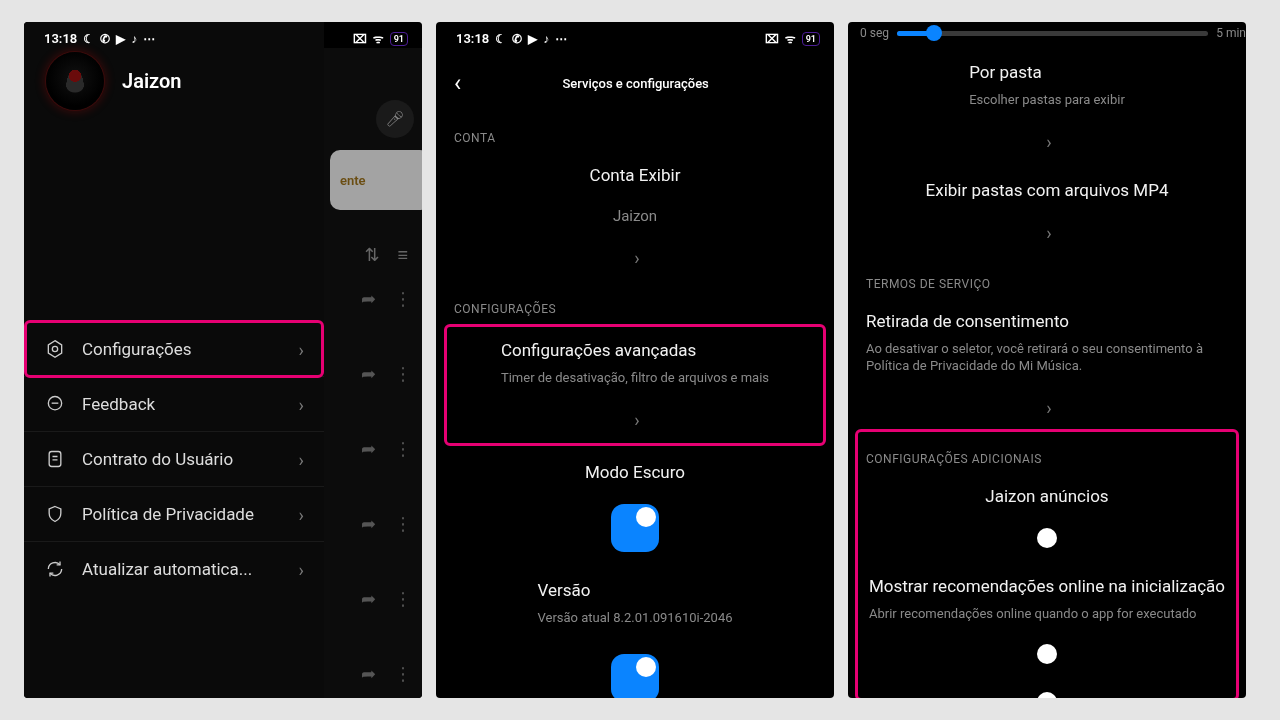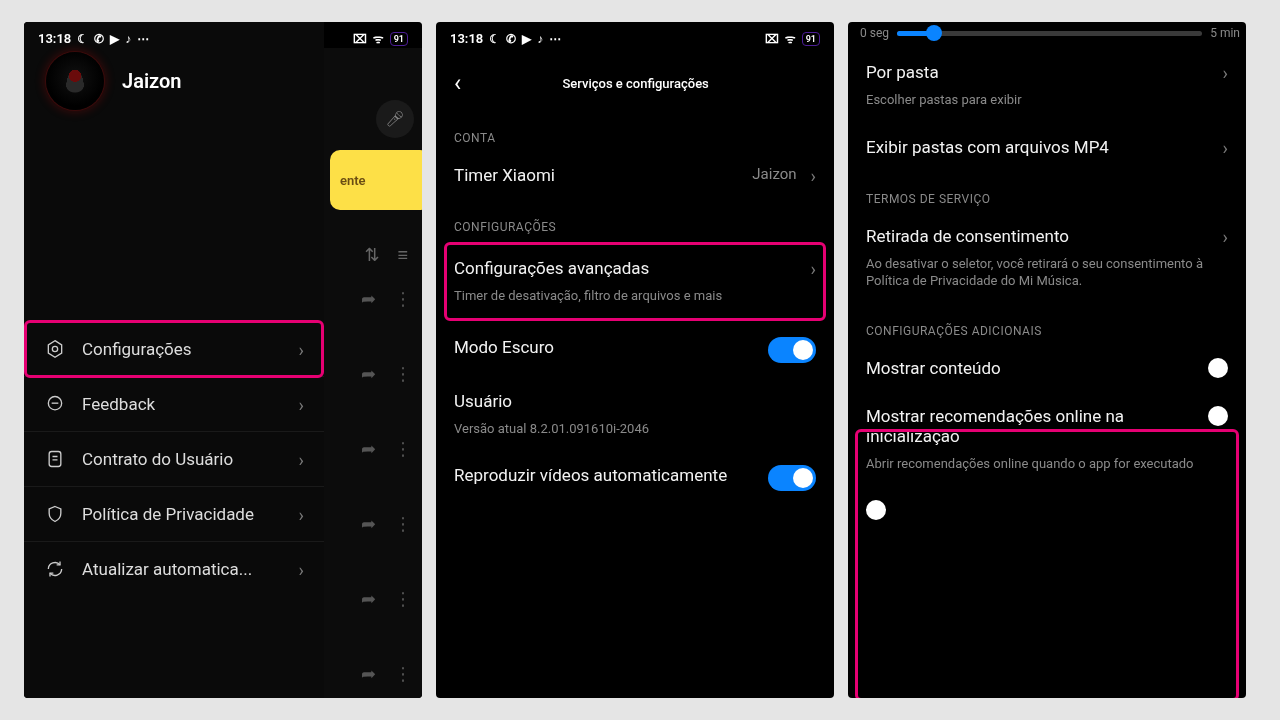--- a/index.html
+++ b/index.html
@@ -24,21 +24,21 @@
     color: #fff;
     position: relative;
     overflow: hidden;
     flex: 0 0 398px;
   }
   
   .status {
     display: flex;
     justify-content: space-between;
     align-items: center;
-    padding: 8px 14px 4px 14px;
+    padding: 8px 14px 4px 20px;
     font-size: 13px;
     font-weight: 600;
   }
   .status .left, .status .right { display: flex; align-items: center; gap: 6px; }
   .status .glyph { font-size: 12px; }
   .batt {
     display: inline-flex; align-items: flex-end; gap:2px;
     border: 1px solid #4c1d95; border-radius: 4px; padding: 0 3px;
     font-size: 9px; line-height: 12px;
   }
@@ -107,21 +107,21 @@
   }
   .pill {
     position: absolute; top: 52px; right: 8px;
     width: 38px; height: 38px; border-radius: 20px;
     background: #1a1a1a; color:#888;
     display:flex;align-items:center;justify-content:center;font-size:15px;
   }
   .card {
     position: absolute; top: 102px; right: -8px;
     width: 90px; height: 60px;
-    background: #fde047; border-radius: 10px;
+    background: #a3a3a3; border-radius: 10px;
     color: #6b4e13; font-size: 13px; font-weight:600;
     display:flex;align-items:center;justify-content:flex-start;
     padding-left: 10px;
   }
   .bg-strip .rowicons {
     position: absolute; right: 10px; top: 240px;
     display: flex; flex-direction: column; gap: 54px;
     color: #555; font-size: 18px;
   }
   .bg-strip .rowicons .pair { display:flex; gap:18px; align-items:center;}
@@ -134,24 +134,25 @@
     display: flex; align-items: center; gap: 14px;
     padding: 14px 16px 10px 10px;
   }
   .back { font-size: 24px; color: #fff; padding: 4px 8px; }
   .title2 { flex:1; text-align:center; font-size: 13px; font-weight: 500; padding-right: 30px;}
   .section-label {
     color: #8a8a8a; font-size: 12px; letter-spacing: 0.5px;
     padding: 20px 18px 6px 18px;
   }
   .row {
-    display: flex; align-items: flex-start;
+    display: flex; align-items: center;
     padding: 14px 18px;
-    gap: 10px;
+    gap: 22px;
     position: relative;
+    flex-direction: column;
   }
   .row .main { flex: 1; min-width: 0; }
   .row .t { font-size: 17px; color: #f2f2f2; }
   .row .s { font-size: 13px; color: #8a8a8a; margin-top: 9px; line-height: 1.35;}
   .row .value { color: #8a8a8a; font-size: 15px; }
   .row .chev { color: #777; font-size: 18px; margin-left: 4px;}
   .toggle {
     width: 48px; height: 26px; border-radius: 13px;
     background: #0a84ff; position: relative; flex: 0 0 48px;
   }
@@ -160,21 +161,21 @@
     width: 20px; height: 20px; border-radius: 50%; background: #fff;
   }
   .highlight2 {
     position: absolute; left: 8px; right: 8px; top: 2px; bottom: 2px;
     border: 3px solid #e60073; border-radius: 6px; pointer-events:none;
   }
 
   
   .slider-row {
     display: flex; align-items: center; gap: 8px;
-    padding: 4px 6px 8px 12px;
+    padding: 4px 0 8px 12px;
     color: #8a8a8a; font-size: 12px;
   }
   .slider-track {
     flex: 1; height: 5px; background: #3a3a3a; border-radius: 3px; position:relative;
   }
   .slider-fill {
     position:absolute; left:0; top:0; bottom:0; width: 12%;
     background: #0a84ff; border-radius: 3px;
   }
   .slider-thumb {
@@ -337,21 +338,21 @@
   </div>
 
   <div class="header2">
     <span class="back">‹</span>
     <span class="title2">Serviços e configurações</span>
   </div>
 
   <div class="section-label">CONTA</div>
   <div class="row">
     <div class="main">
-          <div class="t">Timer Xiaomi</div>
+          <div class="t">Conta Exibir</div>
         </div>
     <span class="value">Jaizon</span>
     <span class="chev">›</span>
   </div>
 
   <div class="section-label">CONFIGURAÇÕES</div>
 
   <div class="row" style="padding-top:18px;padding-bottom:18px;">
     <span class="highlight2"></span>
     <div class="main">
@@ -363,29 +364,26 @@
 
   <div class="row">
     <div class="main">
           <div class="t">Modo Escuro</div>
         </div>
     <div class="toggle"></div>
   </div>
 
   <div class="row">
     <div class="main">
-      <div class="t">Usuário</div>
+      <div class="t">Versão</div>
       <div class="s">Versão atual 8.2.01.091610i-2046</div>
     </div>
   </div>
 
   <div class="row">
-    <div class="main">
-          <div class="t">Reproduzir vídeos automaticamente</div>
-        </div>
     <div class="toggle"></div>
   </div>
 </div>
 
 <div class="phone p3" style="position:relative;">
   <div class="slider-row">
     <span>0 seg</span>
     <div class="slider-track">
       <div class="slider-fill"></div>
       <div class="slider-thumb"></div>
@@ -416,21 +414,21 @@
       <div class="s">Ao desativar o seletor, você retirará o seu consentimento à Política de Privacidade do Mi Música.</div>
     </div>
     <span class="chev">›</span>
   </div>
 
   <div class="section-label">CONFIGURAÇÕES ADICIONAIS</div>
 
   <div id="hl3-start"></div>
   <div class="row">
     <div class="main">
-          <div class="t">Mostrar conteúdo</div>
+          <div class="t">Jaizon anúncios</div>
         </div>
     <div class="radio"></div>
   </div>
 
   <div class="row">
     <div class="main">
       <div class="t">Mostrar recomendações online na inicialização</div>
       <div class="s">Abrir recomendações online quando o app for executado</div>
     </div>
     <div class="radio"></div>

